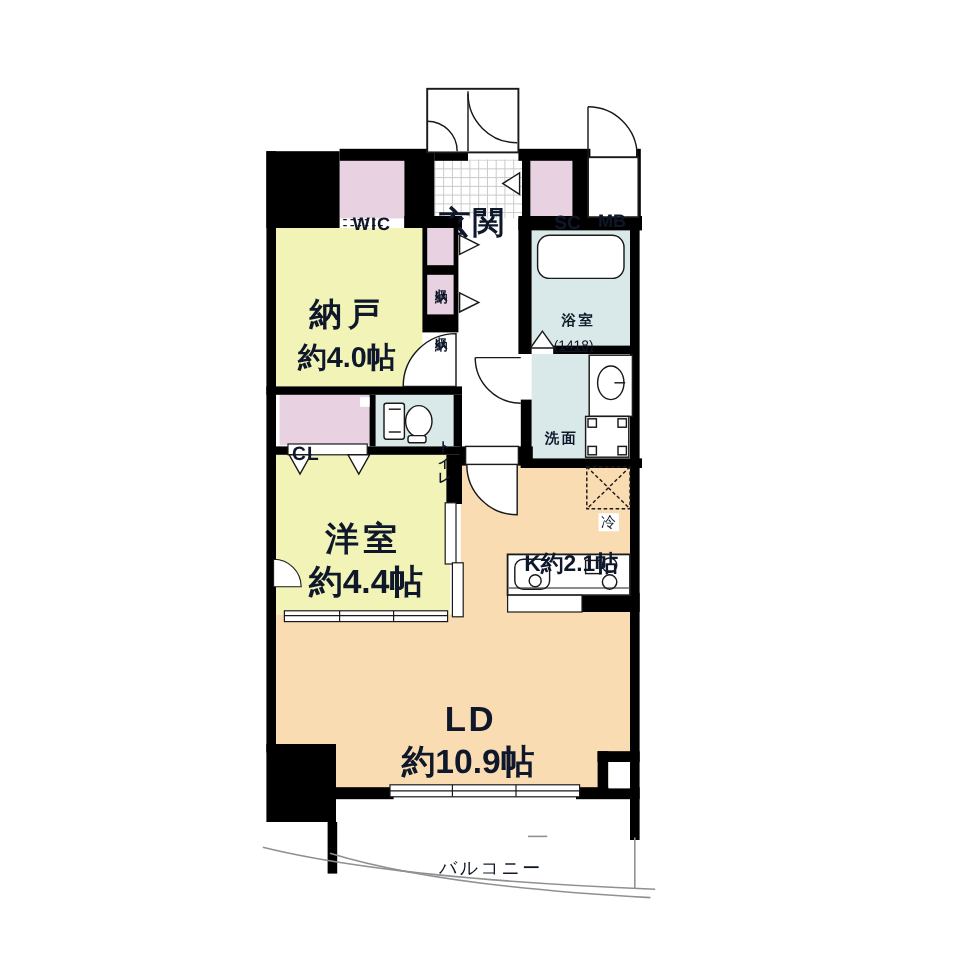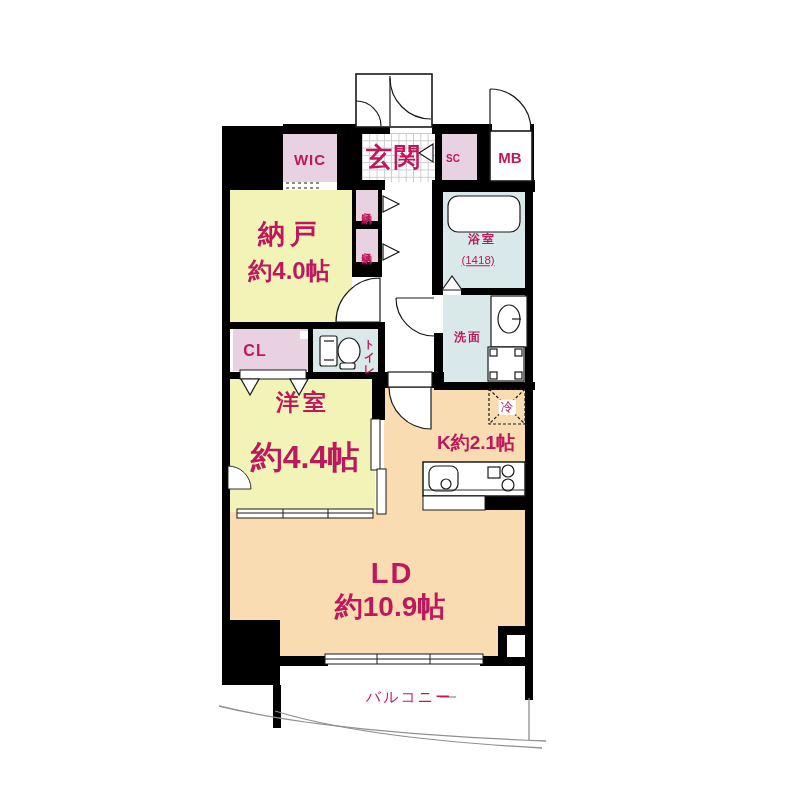--- a/index.html
+++ b/index.html
@@ -1,21 +1,21 @@
 <!DOCTYPE html>
 <html><head>
 <meta charset="utf-8">
 <style>
   html,body{margin:0;padding:0;background:#fff;}
   #stage{position:relative;width:800px;height:800px;background:#fff;overflow:hidden;
          font-family:"Liberation Sans","DejaVu Sans",sans-serif;}
   .wall{position:absolute;background:#000;}
   .room{position:absolute;}
-  .lbl{position:absolute;transform:translate(-50%,-50%);color:#be185d;white-space:nowrap;
-       font-weight:600;line-height:1;}
+  .lbl{position:absolute;transform:translate(-50%,-50%);color:#0f172a;white-space:nowrap;
+       font-weight:600;line-height:1;margin-top:28px;}
   .lbl.v{writing-mode:vertical-rl;letter-spacing:2px;}
   .tile{background:
     linear-gradient(to right,#c9c9c9 1px,transparent 1px) 0 0/7.3px 7.3px,
     linear-gradient(to bottom,#c9c9c9 1px,transparent 1px) 0 0/7.3px 7.3px,
     #ffffff;}
   svg{position:absolute;left:0;top:0;pointer-events:none;}
 </style>
 </head>
 <body>
 
@@ -191,33 +191,33 @@
       <path d="M219,706 C300,726 420,736 546,741"></path>
       <path d="M275,711 C340,731 430,742 542,748"></path>
       <line x1="529" y1="698" x2="529" y2="740"></line>
       <line x1="440" y1="697" x2="456" y2="697"></line>
     </g>
   </svg>
 
   <div>
     <div class="lbl" style="left:310px;top:159px;font-size:15px;letter-spacing:1px;">WIC</div>
     <div class="lbl" style="left:394px;top:157px;font-size:26px;letter-spacing:2px;">玄関</div>
-    <div class="lbl" style="left:453px;top:159px;font-size:10px;">SC</div>
+    <div class="lbl" style="left:473px;top:159px;font-size:16px;">SC</div>
     <div class="lbl" style="left:510px;top:157px;font-size:15px;">MB</div>
     <div class="lbl" style="left:290px;top:234px;font-size:27px;letter-spacing:5px;">納戸</div>
     <div class="lbl" style="left:289px;top:271px;font-size:24px;">約4.0帖</div>
     <div class="lbl v" style="left:367px;top:206px;font-size:10.5px;z-index:4;">収納</div>
     <div class="lbl v" style="left:367px;top:246px;font-size:10.5px;z-index:4;">収納</div>
     <div class="lbl" style="left:482px;top:239px;font-size:12px;letter-spacing:2px;">浴室</div>
     <div class="lbl" style="left:478px;top:261px;font-size:11.5px;font-weight:500;text-decoration:underline;">(1418)</div>
     <div class="lbl" style="left:468px;top:337px;font-size:12px;letter-spacing:2px;">洗面</div>
     <div class="lbl v" style="left:369px;top:351px;font-size:11px;letter-spacing:1px;">トイレ</div>
     <div class="lbl" style="left:255px;top:351px;font-size:16px;letter-spacing:1px;">CL</div>
-    <div class="lbl" style="left:303px;top:402px;font-size:23px;letter-spacing:4px;">洋室</div>
-    <div class="lbl" style="left:305px;top:457px;font-size:32px;text-align:center;">約4.4帖</div>
+    <div class="lbl" style="left:303px;top:421px;font-size:28px;letter-spacing:4px;">洋室</div>
+    <div class="lbl" style="left:305px;top:457px;font-size:28px;text-align:center;">約4.4帖</div>
     <div class="lbl" style="left:476px;top:442px;font-size:19px;">K約2.1帖</div>
     <div class="lbl" style="left:507px;top:407px;font-size:12.5px;background:#fff;padding:1px 2px;font-weight:500;">冷</div>
     <div class="lbl" style="left:392px;top:573px;font-size:29px;letter-spacing:2px;">LD</div>
     <div class="lbl" style="left:390px;top:607px;font-size:28px;">約10.9帖</div>
     <div class="lbl" style="left:409px;top:696px;font-size:15px;letter-spacing:2px;font-weight:500;text-align:right;">バルコニー</div>
   </div>
 
 </div>
 
 </body></html>

